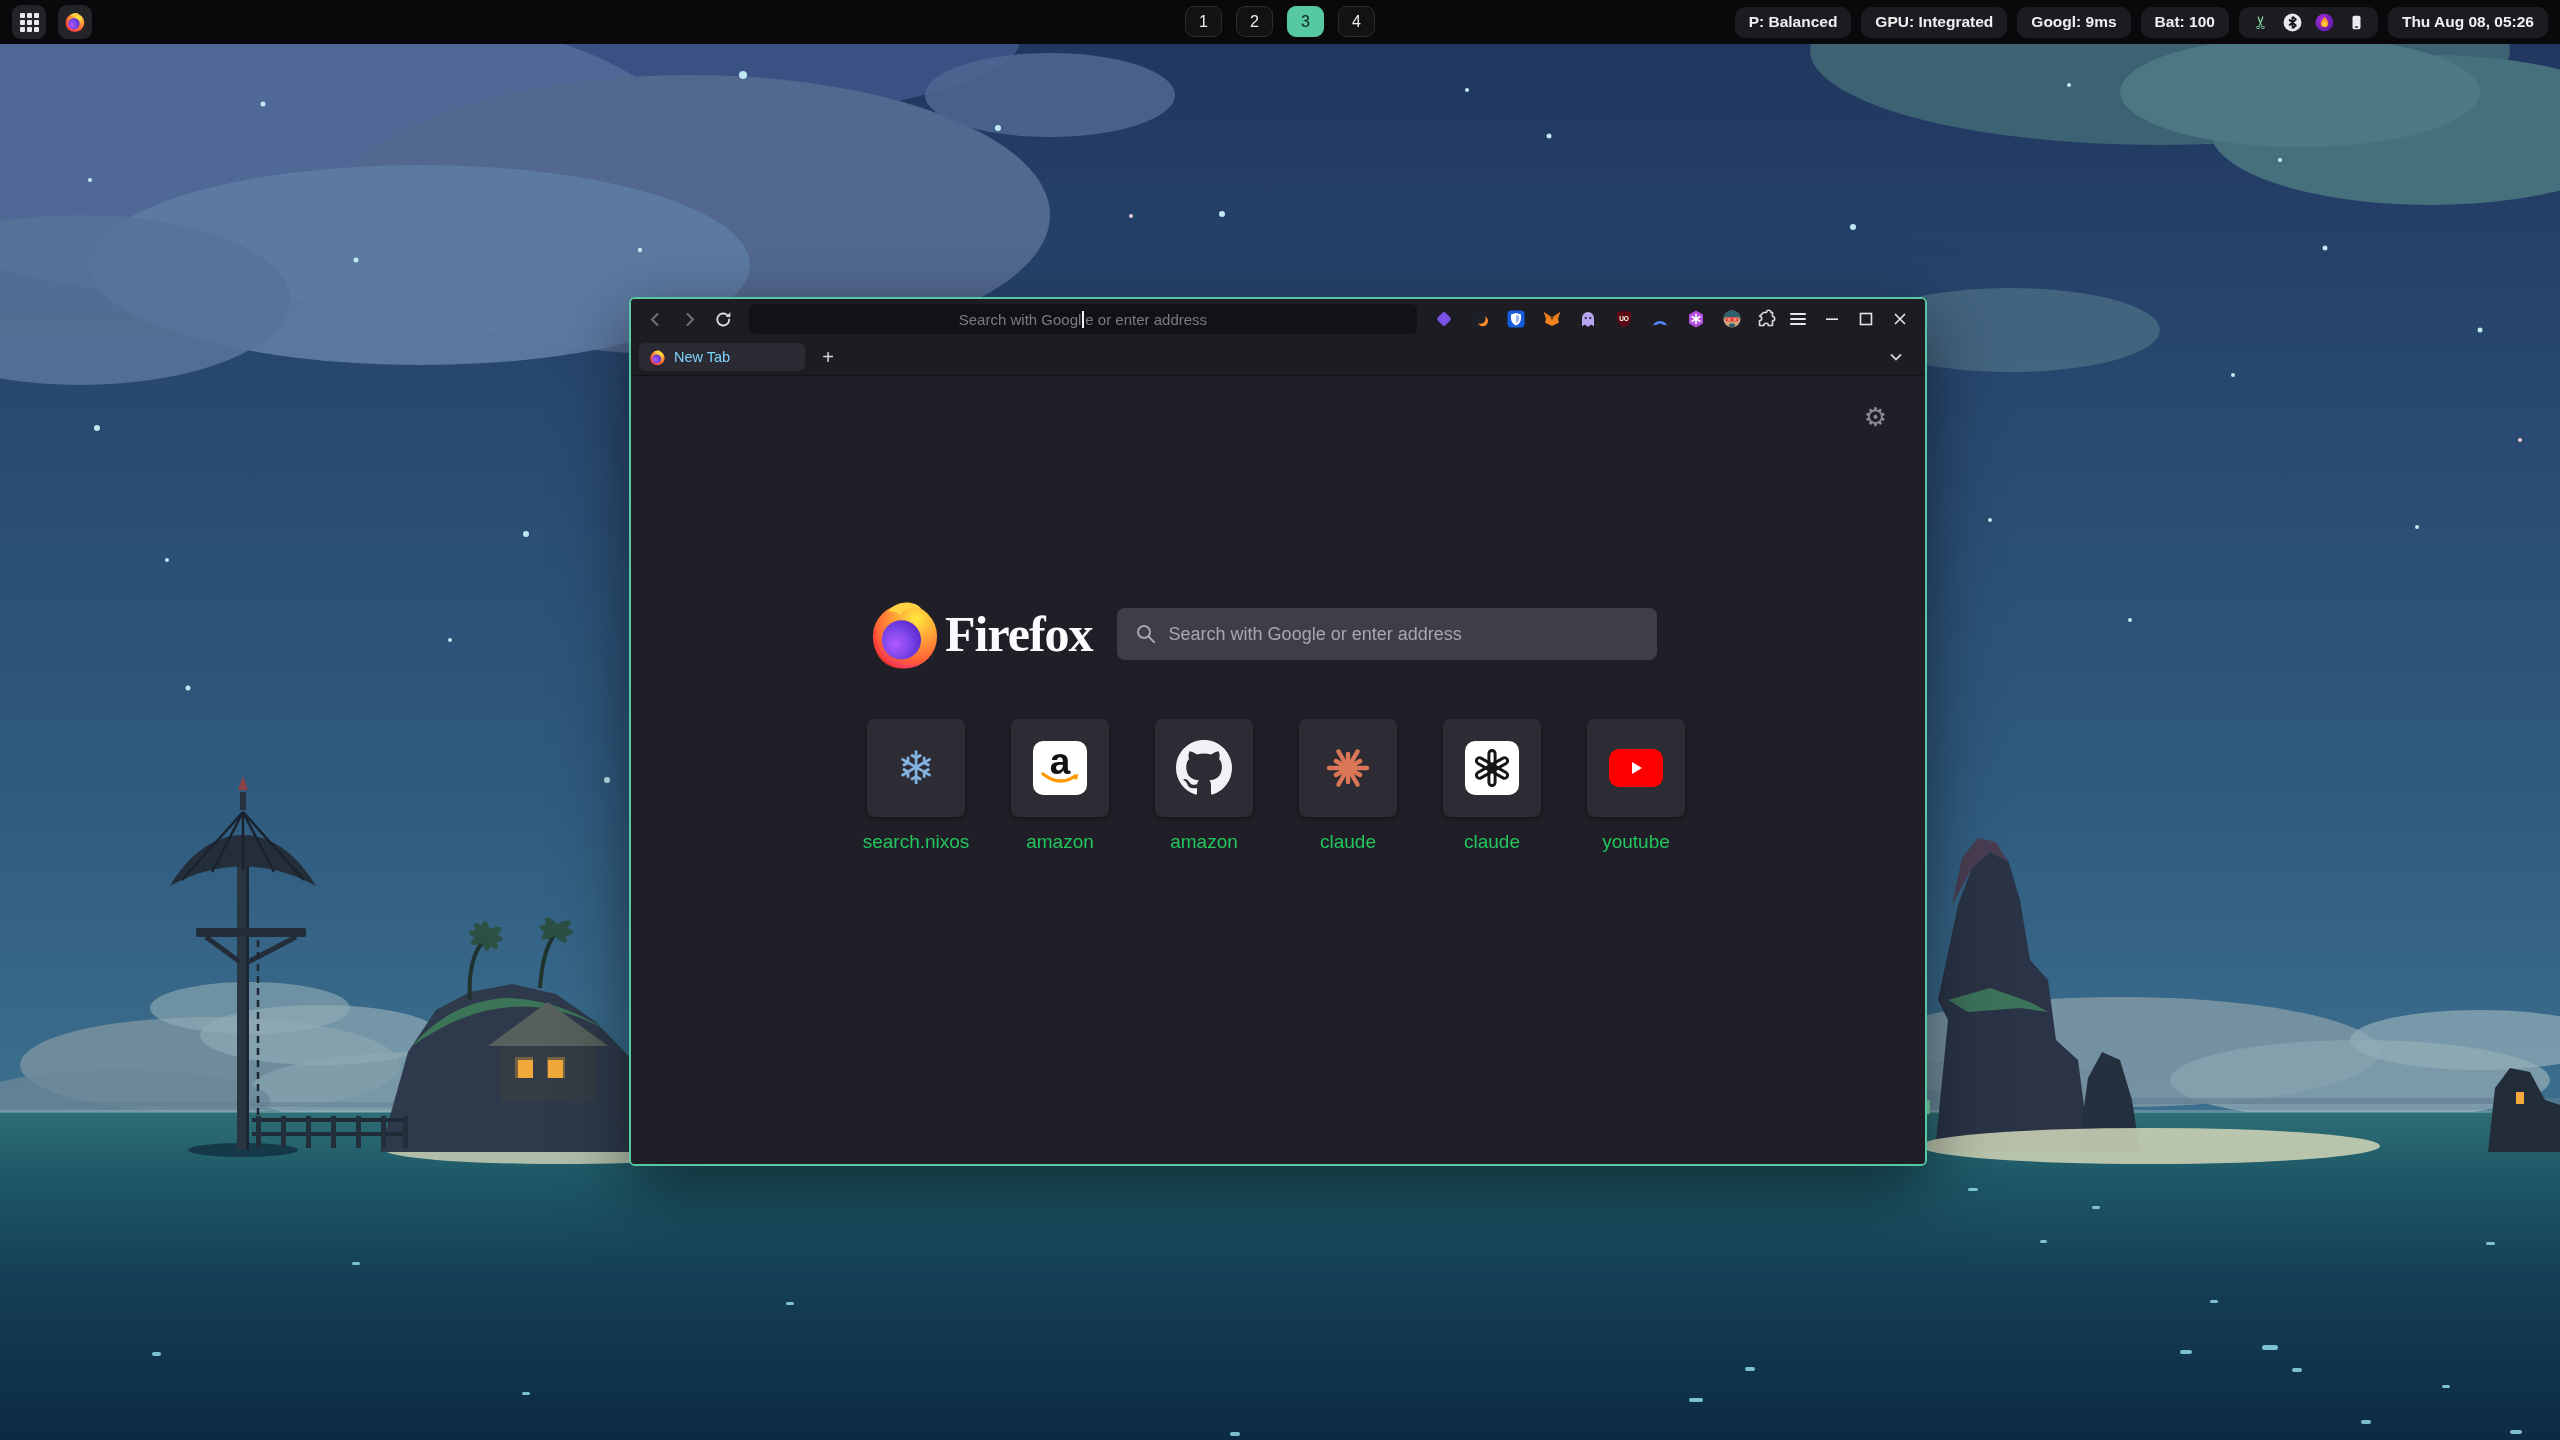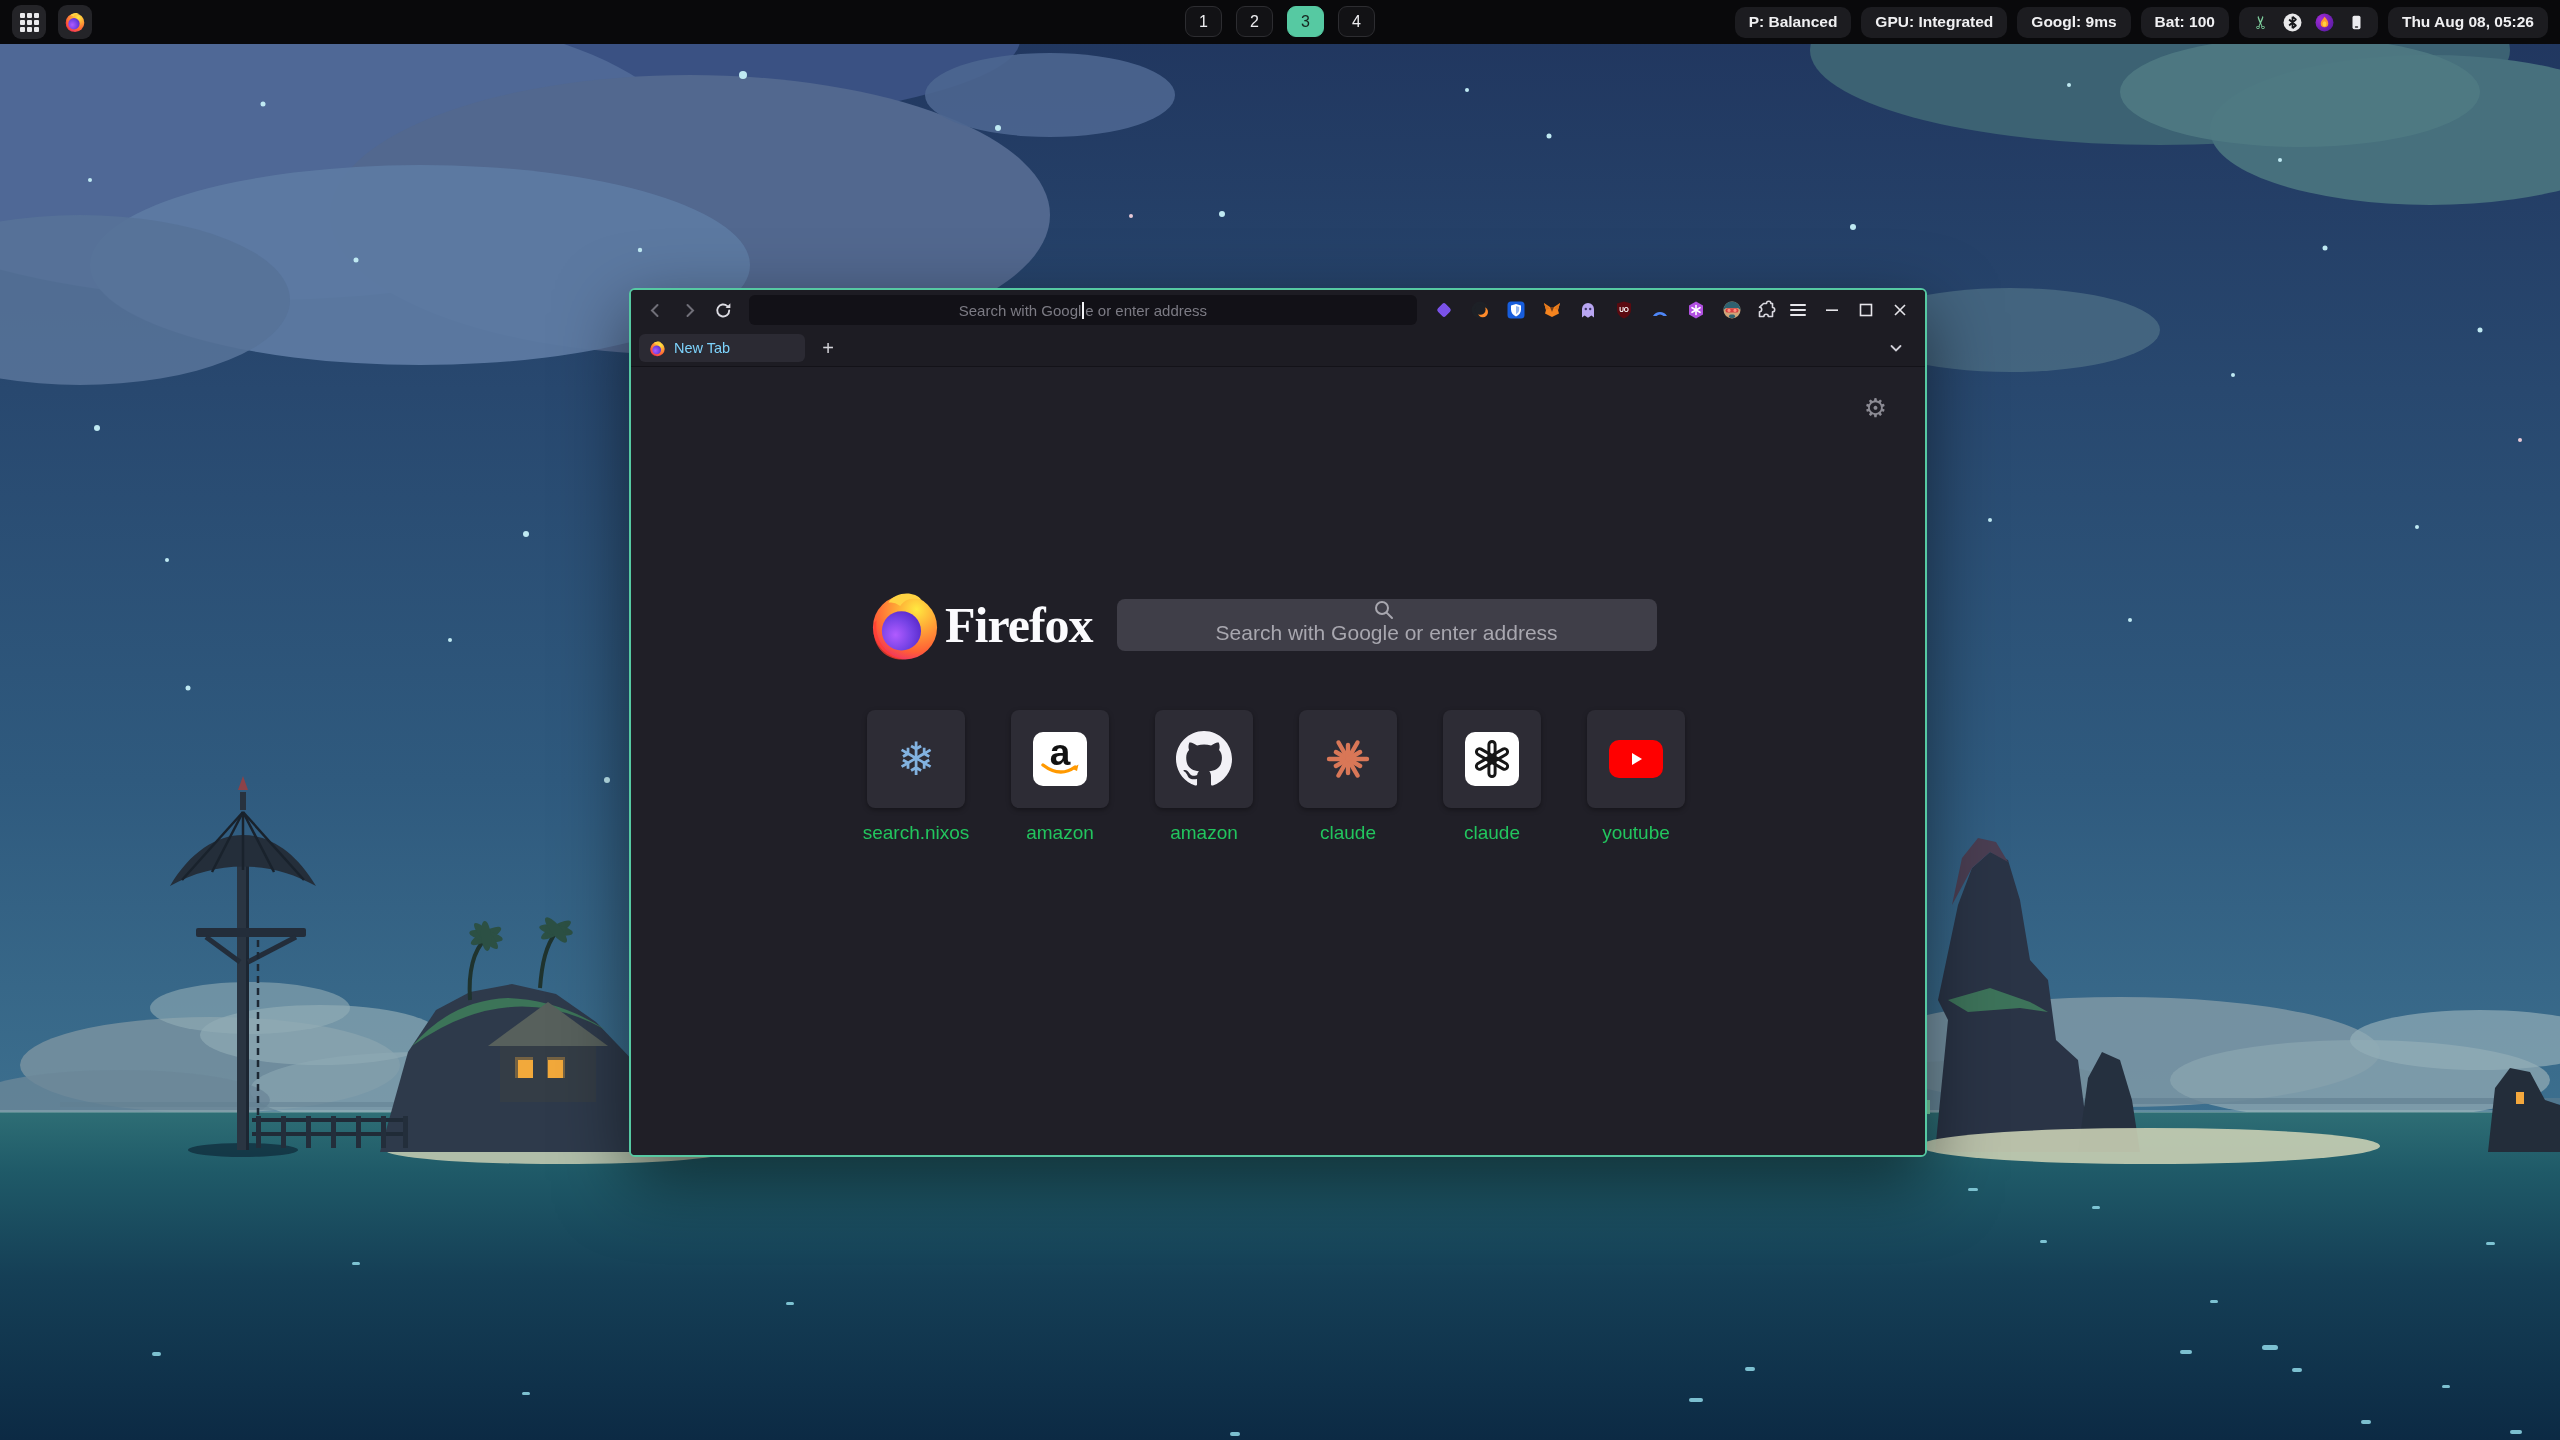--- a/index.html
+++ b/index.html
@@ -23,21 +23,21 @@
     color:#ededf0;font-size:16px;display:flex;align-items:center;justify-content:center;padding:0 10px;}
   .ws.active{background:#56c9a2;border-color:#56c9a2;color:#16251f;}
   .tb-right{margin-left:auto;display:flex;gap:10px;align-items:center;font-weight:bold;}
   .pill{height:31px;border-radius:10px;background:#1c1c20;color:#f0f0f2;font-size:15.5px;
     display:flex;align-items:center;padding:0 14px;white-space:nowrap;}
   .tray{gap:13px;padding:0 12px;}
   .tray-ic{width:19px;height:19px;display:flex;align-items:center;justify-content:center;}
   .scissors{color:#7ecf9d;font-size:18px;transform:rotate(-90deg);line-height:1;}
 
   
-  .window{position:absolute;left:629px;top:288px;width:1298px;height:869px;background:#201f27;
+  .window{position:absolute;left:629px;top:297px;width:1298px;height:869px;background:#201f27;
     border:2px solid #56c9a2;border-radius:6px;box-shadow:0 24px 70px rgba(0,0,0,.5);
     display:flex;flex-direction:column;z-index:5;overflow:hidden;}
   .toolbar{height:40px;background:#1d1c23;display:flex;align-items:center;padding:0 10px;gap:4px;flex:0 0 40px;}
   .nav-btn{width:30px;height:28px;display:flex;align-items:center;justify-content:center;border-radius:4px;}
   .urlbar{margin-left:6px;width:672px;height:30px;background:#121117;border-radius:6px;
     display:flex;align-items:center;justify-content:center;font-size:15px;color:#7c7b84;}
   .caret{width:2px;height:17px;background:#f2f2f6;display:inline-block;margin:0 1px;}
   .ext-group{display:flex;gap:10px;margin-left:10px;align-items:center;}
   .ext-btn{width:26px;height:26px;display:flex;align-items:center;justify-content:center;border-radius:4px;}
   .win-ctls{margin-left:auto;display:flex;gap:4px;align-items:center;}
@@ -50,21 +50,21 @@
   .newtab-btn{width:26px;height:26px;display:flex;align-items:center;justify-content:center;
     color:#d5d4da;font-size:20px;margin-left:10px;border-radius:4px;}
   .tab-chevron{margin-left:auto;margin-right:8px;width:26px;height:26px;display:flex;
     align-items:center;justify-content:center;}
 
   .content{flex:1;position:relative;background:#201f27;}
   .gear{position:absolute;top:28px;right:38px;font-size:26px;color:#8c8b94;line-height:1;cursor:pointer;}
   .hero{position:absolute;top:220px;left:236px;display:flex;align-items:center;}
   .brand{font-size:50px;font-weight:bold;color:#fbfbfe;margin-left:2px;letter-spacing:-1px;font-family:Liberation Serif, serif;}
   .searchbox{margin-left:24px;width:540px;height:52px;background:#3f3e48;border-radius:8px;
-    display:flex;align-items:center;padding:0 12px;color:#a8a7af;font-size:21px;cursor:text;flex-direction:column;}
+    display:flex;align-items:center;padding:0 12px;color:#a8a7af;font-size:18px;cursor:text;}
   .searchbox svg{margin:0 12px 0 6px;flex:0 0 auto;}
   .tiles{position:absolute;top:343px;left:236px;display:flex;gap:46px;}
   .tile-wrap{width:98px;display:flex;flex-direction:column;align-items:center;gap:14px;}
   .tile{width:98px;height:98px;background:#2d2c35;border-radius:8px;display:flex;align-items:center;
     justify-content:center;box-shadow:0 2px 5px rgba(0,0,0,.35);cursor:pointer;}
   .tile-label{font-size:19px;color:#22c55e;}
   .amazon-sq{width:54px;height:54px;background:#fff;border-radius:10px;position:relative;
     display:flex;align-items:flex-start;justify-content:center;}
   .amazon-a{font-size:37px;font-weight:bold;color:#111;line-height:1;margin-top:2px;}
   .amazon-sq svg{position:absolute;bottom:6px;left:0;}

